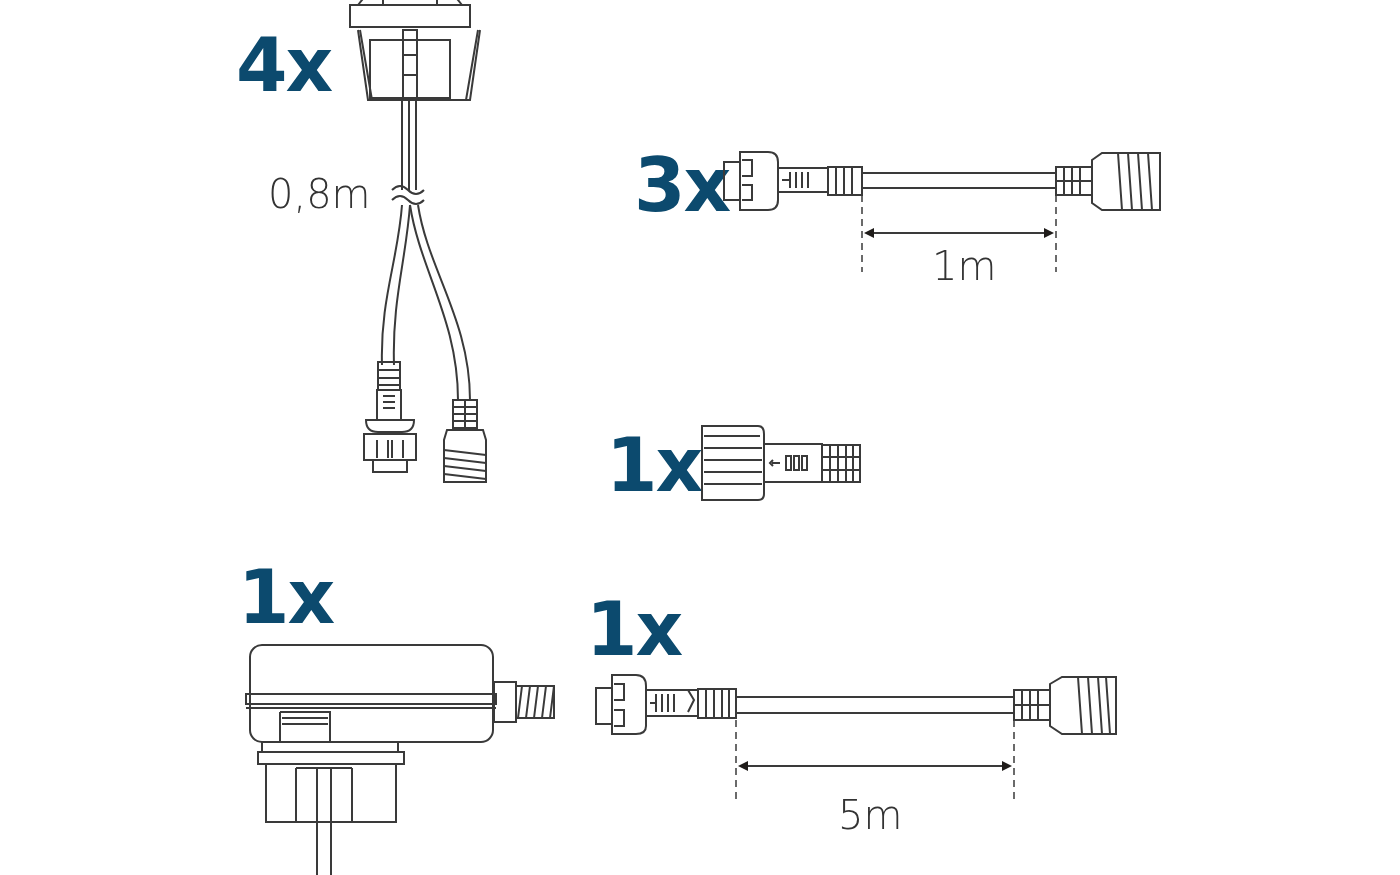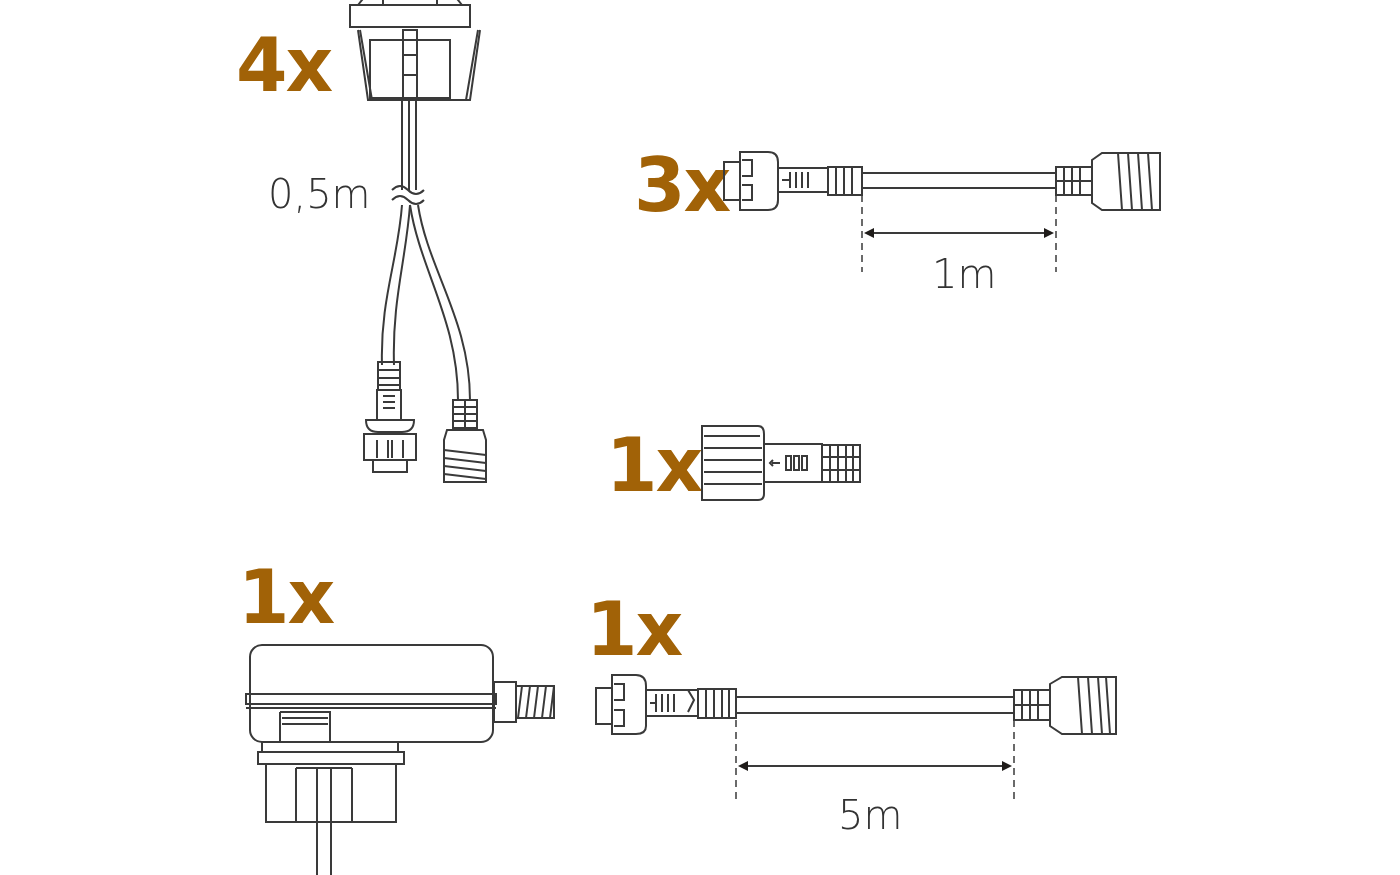--- a/index.html
+++ b/index.html
@@ -1,31 +1,31 @@
 <!DOCTYPE html>
 <html><head>
 <meta charset="utf-8">
 <style>
   html, body { margin:0; padding:0; background:#ffffff; }
   body { width:1400px; height:875px; overflow:hidden; position:relative; font-family:"DejaVu Sans", sans-serif; }
-  .qty { position:absolute; font-family:"DejaVu Sans", sans-serif; font-weight:bold; color:#a16207; font-size:74px; line-height:1; letter-spacing:-2px; }
+  .qty { position:absolute; font-family:"DejaVu Sans", sans-serif; font-weight:bold; color:#0c4a6e; font-size:74px; line-height:1; letter-spacing:-2px; }
   .dim { position:absolute; font-family:"DejaVu Sans", sans-serif; font-weight:300; color:#333; font-size:40px; line-height:1; }
   svg.art { position:absolute; left:0; top:0; }
 </style>
 </head>
 <body>
 
 <div class="qty" style="left:236px; top:28px;">4x</div>
 <div class="qty" style="left:634px; top:148px;">3x</div>
 <div class="qty" style="left:606px; top:428px;">1x</div>
 <div class="qty" style="left:238px; top:560px;">1x</div>
 <div class="qty" style="left:586px; top:592px;">1x</div>
 
-<div class="dim" style="left:268px; top:174px;">0,5m</div>
-<div class="dim" style="left:932px; top:246px;margin-top:8px;">1m</div>
+<div class="dim" style="left:268px; top:174px;">0,8m</div>
+<div class="dim" style="left:932px; top:246px;">1m</div>
 <div class="dim" style="left:838px; top:776px;margin-top:19px;">5m</div>
 
 <svg class="art" width="1400" height="875" viewBox="0 0 1400 875" fill="none" stroke="#3a3a3a" stroke-width="2">
   <defs>
     <marker id="arr" markerWidth="10" markerHeight="10" refX="8" refY="5" orient="auto-start-reverse" markerUnits="userSpaceOnUse">
       <path d="M0,0 L10,5 L0,10 z" fill="#1f1c1a" stroke="none"></path>
     </marker>
   </defs>
 
   <g>

